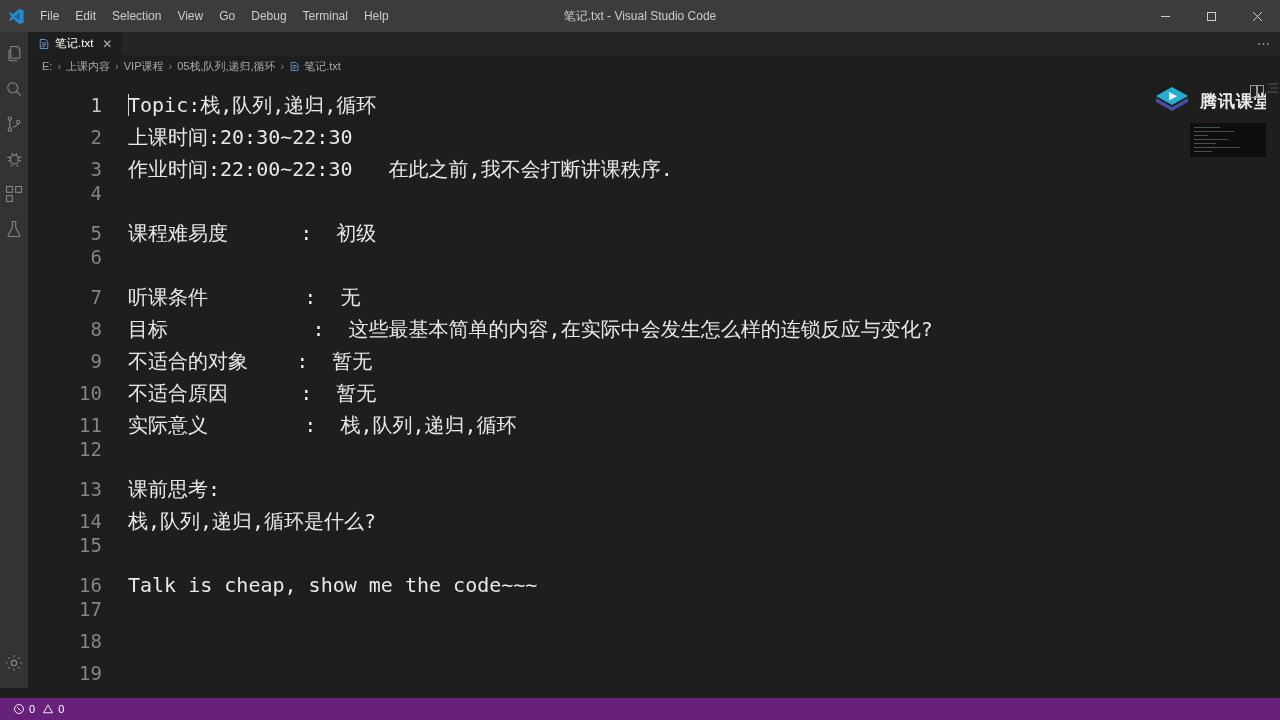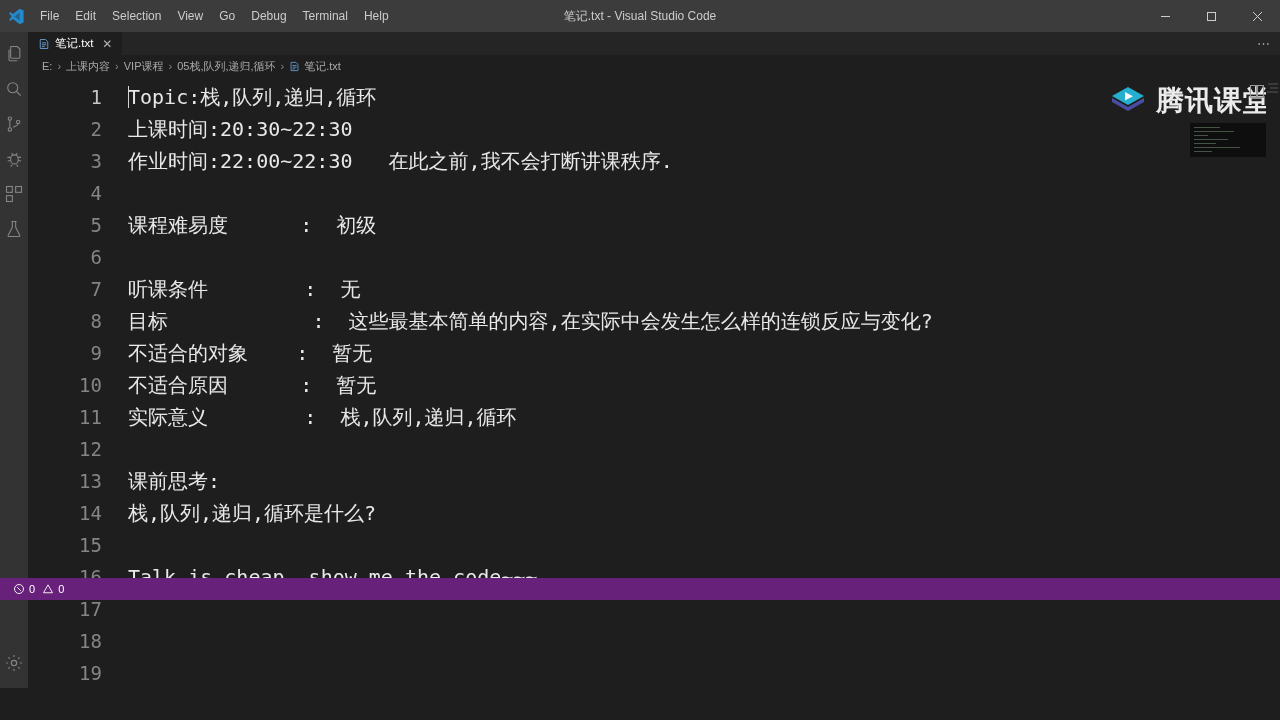--- a/index.html
+++ b/index.html
@@ -2,21 +2,21 @@
 <html><head>
 <meta charset="utf-8">
 <style>
   * { margin:0; padding:0; box-sizing:border-box; }
   html, body {
     width:1280px; height:720px; overflow:hidden;
     background:#1e1e1e;
     font-family:"Liberation Sans", sans-serif;
     -webkit-font-smoothing:antialiased;
   }
-  #app { position:relative; width:1280px; height:600px; background:#1e1e1e; }
+  #app { position:relative; width:1280px; height:720px; background:#1e1e1e; }
 
   
   .titlebar {
     position:absolute; left:0; top:0; width:1280px; height:32px;
     background:#3c3c3c; display:flex; align-items:center;
     color:#cccccc; font-size:12px; user-select:none;
   }
   .vs-logo { width:32px; height:32px; display:flex; align-items:center; justify-content:center; }
   .menu { display:flex; align-items:center; height:32px; }
   .menu-item {
@@ -86,35 +86,35 @@
   .lnum {
     width:100px; text-align:right; padding-right:26px;
     color:#858585; font-size:19px;
     font-family:"DejaVu Sans Mono","Liberation Mono",monospace;
     line-height:32px; user-select:none; flex:0 0 auto;
   }
   .lnum.active { color:#c6c6c6; }
   .ltext {
     color:#e8e8e8; font-size:20px; line-height:32px;
     font-family:"DejaVu Sans Mono","Liberation Mono",monospace;
-    white-space:pre; letter-spacing:0px;
+    white-space:pre; letter-spacing:0px;margin-top:8px;
   }
   .caret {
     display:inline-block; width:1px; height:22px; background:#d4d4d4;
     vertical-align:-4px; margin-right:-1px;
   }
 
   
   .watermark {
     position:absolute; right:8px; top:4px; display:flex; align-items:center;
     gap:8px; pointer-events:none; opacity:.97;
   }
   .wm-logo { width:40px; height:40px; position:relative; }
   .wm-text {
-    color:#f2f2f2; font-size:28px; font-weight:bold;
+    color:#f2f2f2; font-size:17px; font-weight:bold;
     font-family:"DejaVu Sans","Liberation Sans",sans-serif; letter-spacing:1px;
   }
   .wm-pip {
     position:absolute; right:16px; top:8px; width:14px; height:13px;
     border:1.5px solid #9a9a9a;
   }
   .wm-pip:after {
     content:""; position:absolute; left:5px; top:0; width:1.5px; height:11px; background:#9a9a9a;
   }
   .wm-dots { position:absolute; right:2px; top:10px; color:#8a8a8a; font-size:11px; letter-spacing:1px; }

